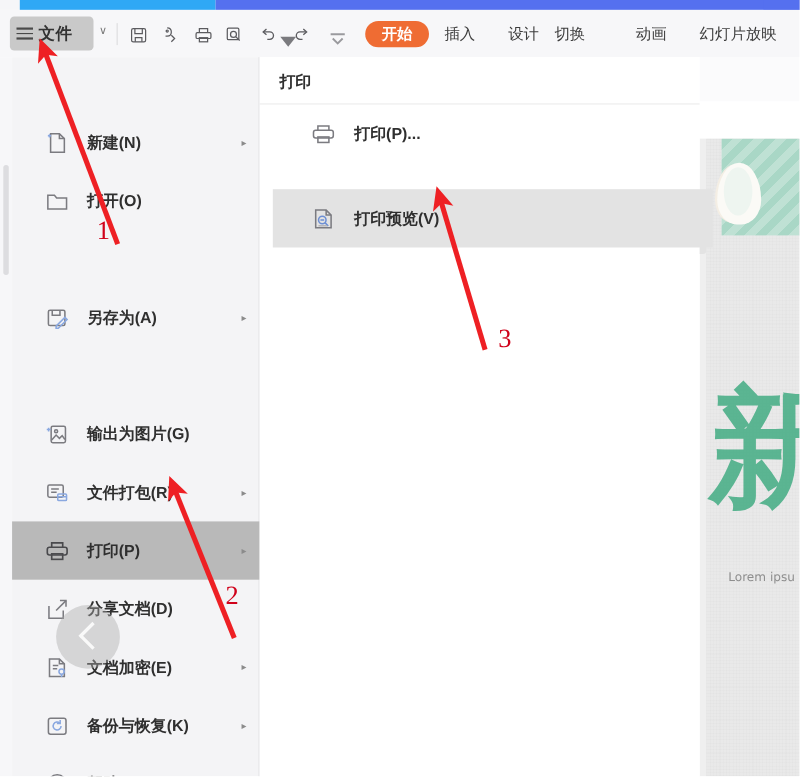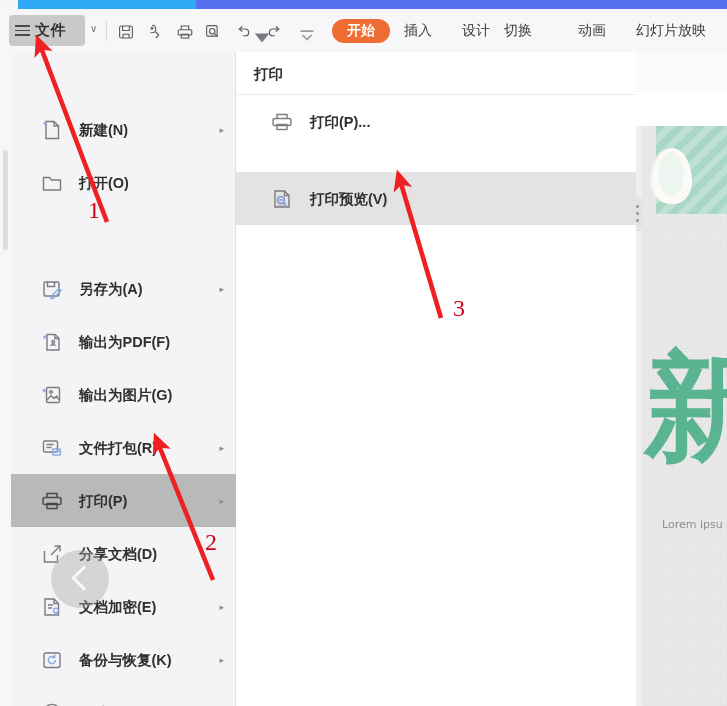--- a/index.html
+++ b/index.html
@@ -112,21 +112,21 @@
   .backbtn:before{
     content:""; position:absolute; left:24px; top:19px; width:15px; height:15px;
     border-left:3px solid rgba(255,255,255,.85); border-bottom:3px solid rgba(255,255,255,.85);
     transform:rotate(45deg);
   }
 
   
   .submenu { position:absolute; left:236px; top:52px; width:400px; height:654px; background:#fff; }
   .submenu-title { position:absolute; left:18px; top:13px; font-size:14.5px; color:#2f2f2f; font-weight:bold; }
   .submenu-rule { position:absolute; left:0; top:42px; width:400px; height:1px; background:#ebebeb; }
-  .si { position:absolute; left:0; width:400px; height:53px; display:flex; align-items:center;text-decoration:underline; }
+  .si { position:absolute; left:12px; width:400px; height:53px; display:flex; align-items:center;text-decoration:underline; }
   .si.active { background:#e3e3e3; }
   .si .ic { position:absolute; left:34px; top:50%; transform:translateY(-50%); width:24px; height:24px; }
   .si .ic svg { display:block; width:24px; height:24px; }
   .si .lbl { position:absolute; left:74px; top:50%; transform:translateY(-50%);
              font-size:14.5px; color:#2f2f2f; white-space:nowrap; font-weight:bold; }
 
   
   .anno { position:absolute; left:0; top:0; width:727px; height:706px; pointer-events:none; }
   .anno-num {
     position:absolute; color:#d0021b; font-family:"Liberation Serif","DejaVu Serif",serif;
@@ -276,31 +276,20 @@
         <svg viewBox="0 0 24 24" fill="none" stroke="#7b7b80" stroke-width="1.4">
           <rect x="4" y="5" width="15" height="14" rx="1.5"></rect>
             <path d="M7.5 5v4.5h7V5"></path>
           <path d="M11 19.5l8-8 2 2-8 8h-2z" stroke="#8aa8e0"></path>
         </svg>
       </span>
       <span class="lbl">另存为(A)</span>
       <span class="arr">▸</span>
     </div>
 
-    <div class="mi" style="top:263px;">
-      <span class="ic">
-        <svg viewBox="0 0 24 24" fill="none" stroke="#7b7b80" stroke-width="1.4">
-          <path d="M7 4.5h8l4 4V20H7z"></path>
-            <path d="M15 4.5V8.5h4"></path>
-          <path d="M10.5 15.5c3-1 4-2.5 4-4a1.2 1.2 0 0 0-2.3-.4c-.6 1.9 1.5 4.4 3.3 4.4"></path>
-          <path d="M3 7h3.5M4.7 5.2v3.6" stroke="#8aa8e0"></path>
-        </svg>
-      </span>
-      <span class="lbl">输出为PDF(F)</span>
-    </div>
 
     <div class="mi" style="top:316px;">
       <span class="ic">
         <svg viewBox="0 0 24 24" fill="none" stroke="#7b7b80" stroke-width="1.4">
           <rect x="6.5" y="4.5" width="13" height="15" rx="1.5"></rect>
           <circle cx="11" cy="9" r="1.4"></circle>
             <path d="M7 17l4-4.5 3 3 2.5-2.5L19 16.5"></path>
           <path d="M2.5 7.5h3.5M4.2 5.8v3.4" stroke="#8aa8e0"></path>
         </svg>
       </span>

